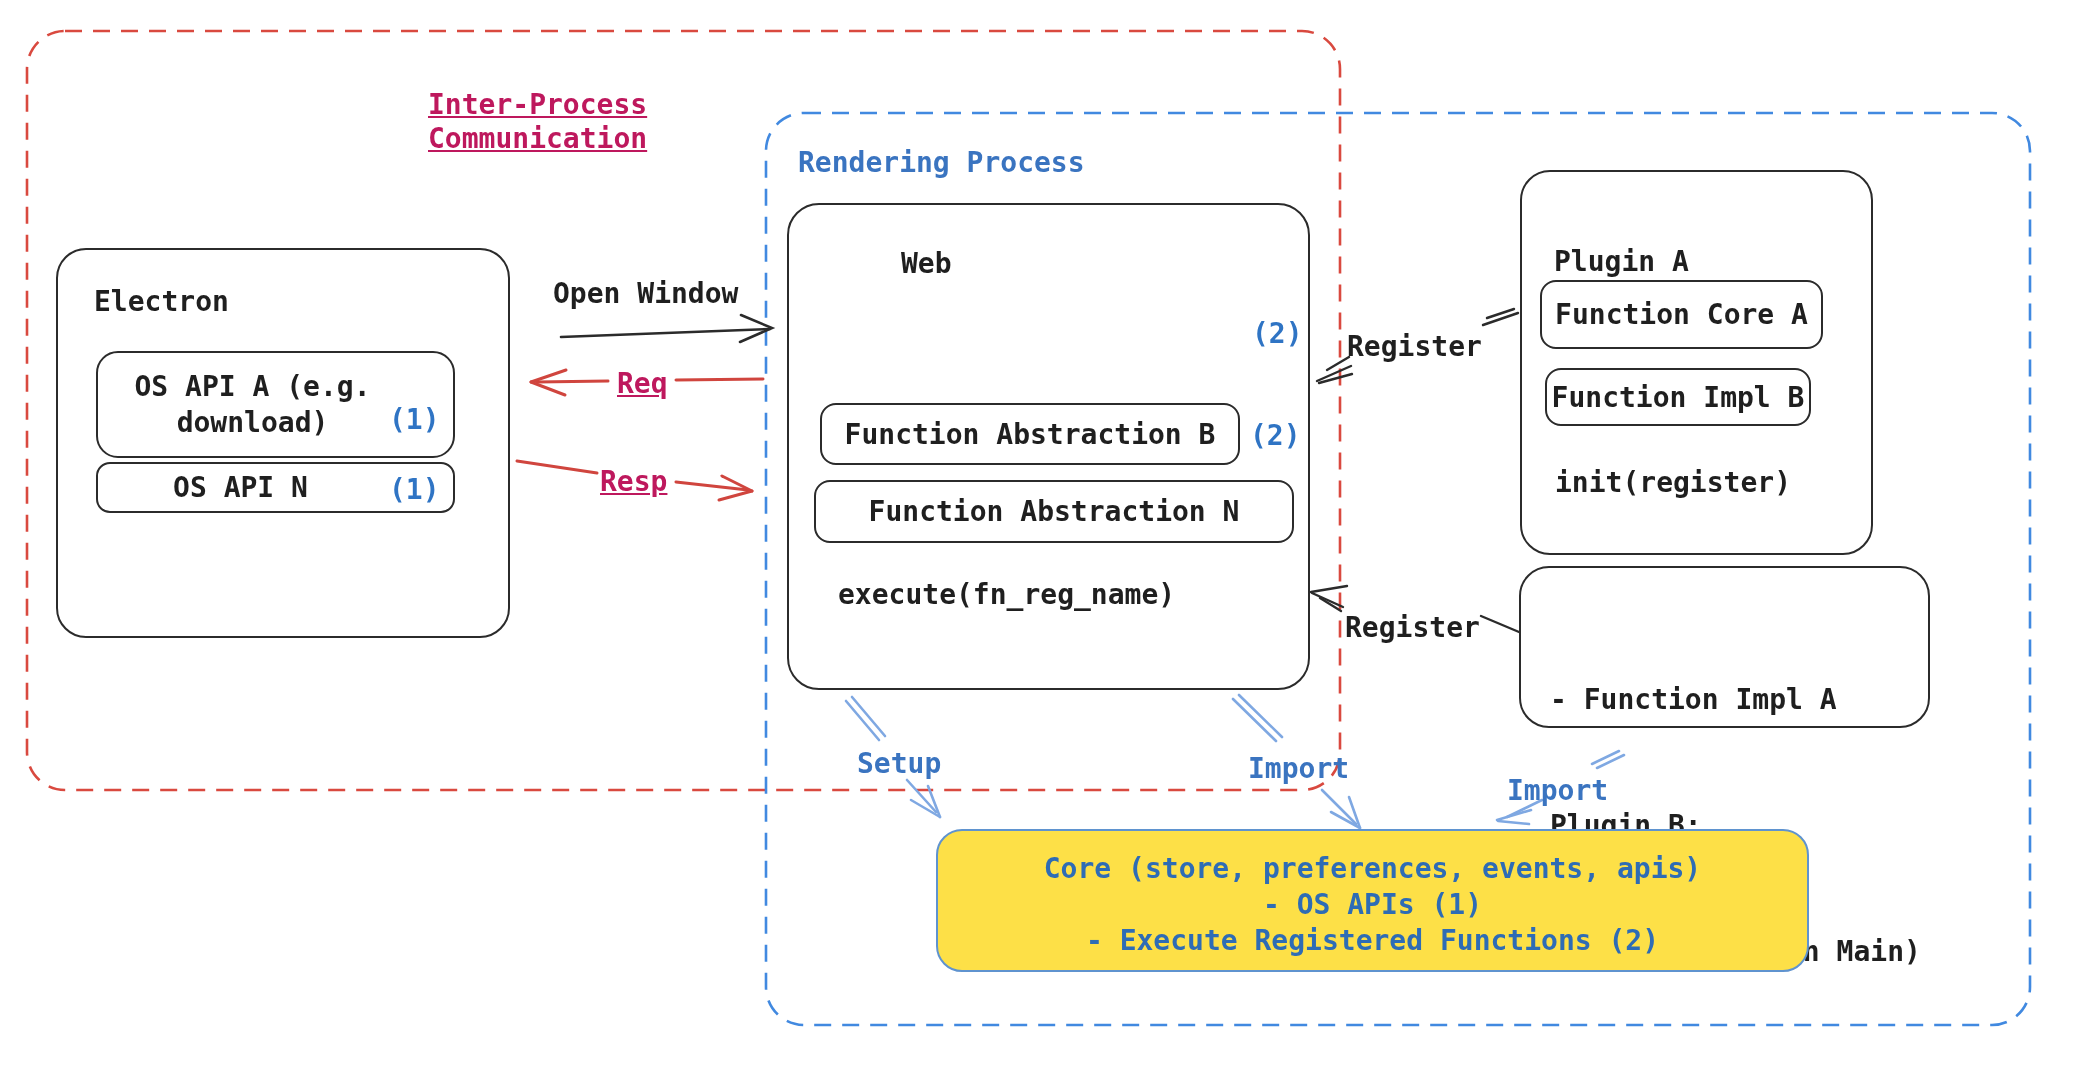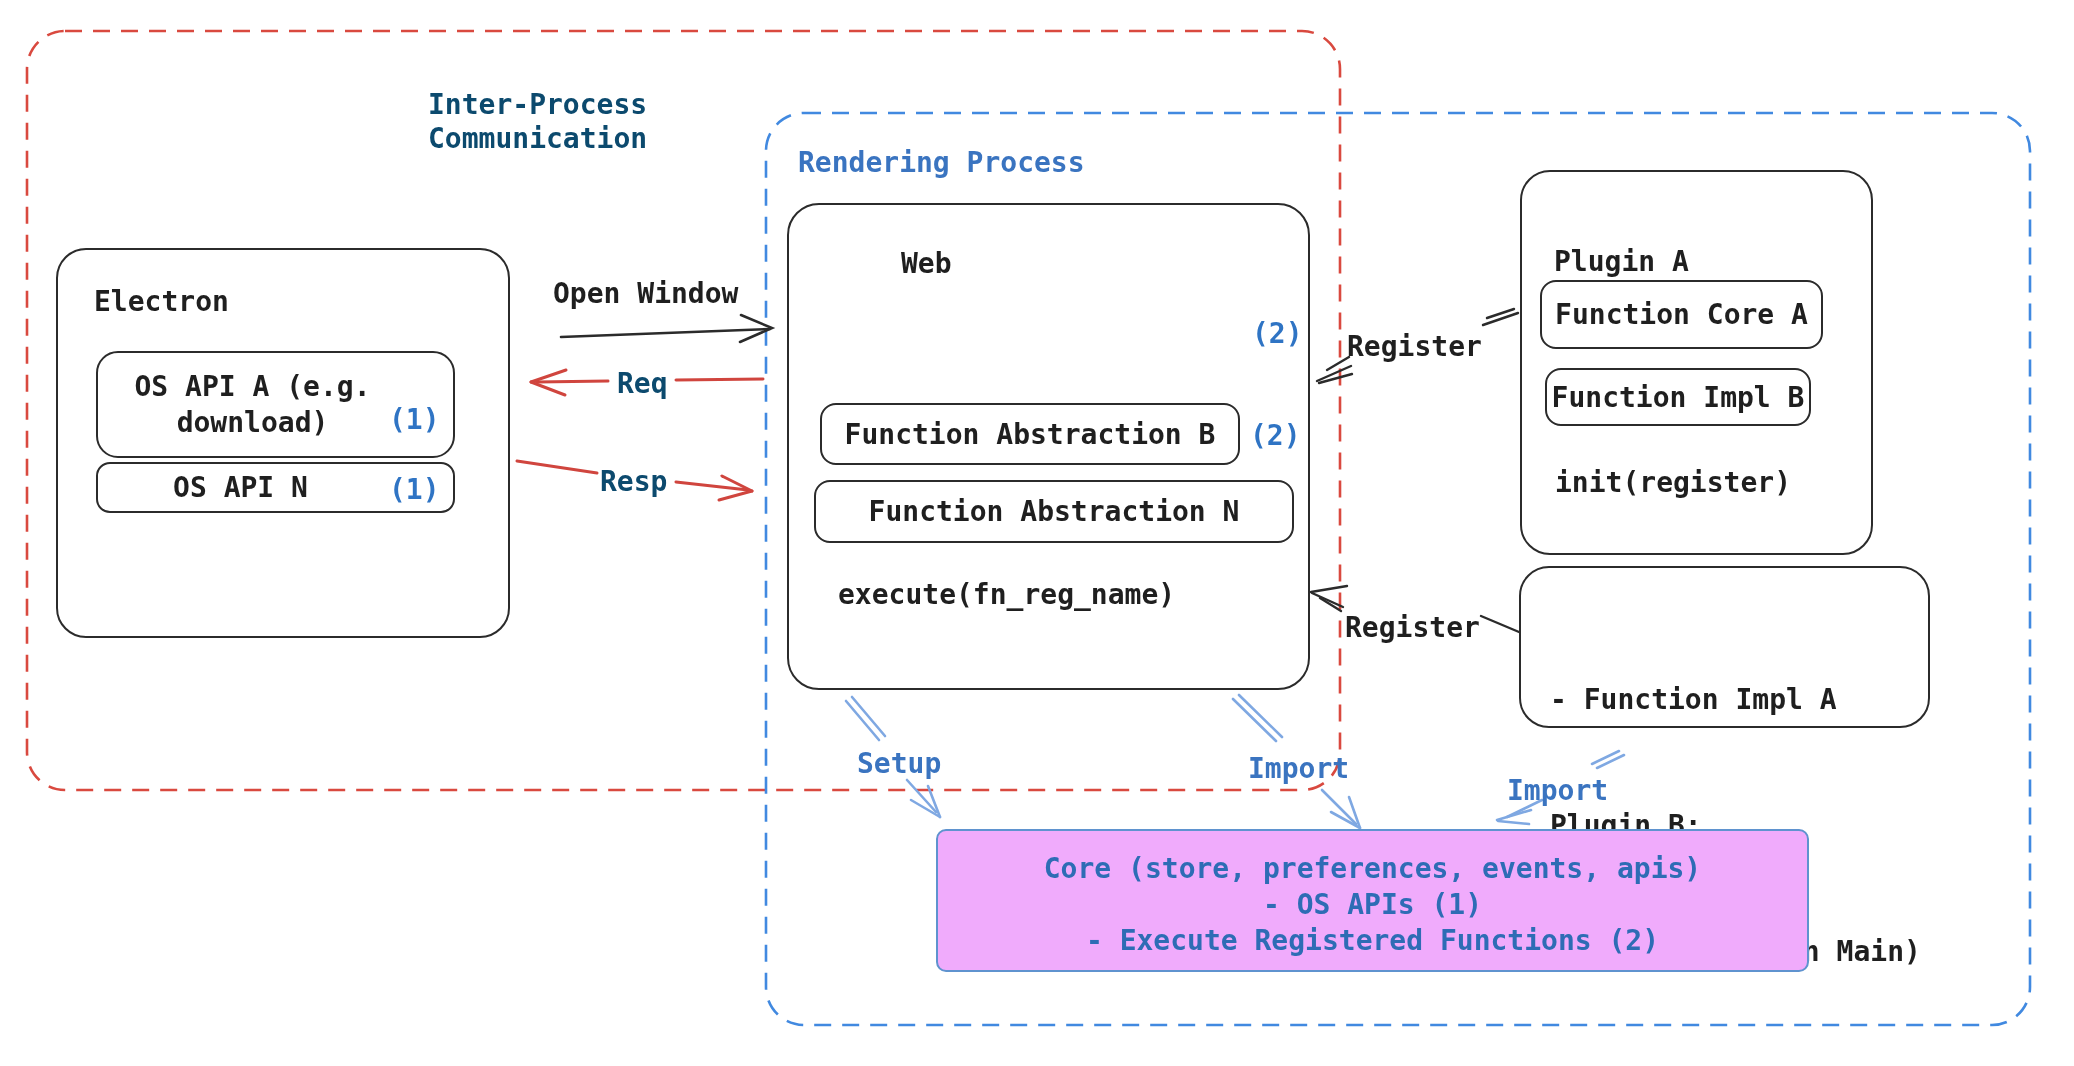--- a/index.html
+++ b/index.html
@@ -21,30 +21,30 @@
   .innerbox{
     position:absolute;
     border:2.2px solid #2b2b2b;
     border-radius:16px;
     background:#ffffff;
     box-sizing:border-box;
     display:flex;align-items:center;justify-content:center;
     text-align:center;
   }
   .lbl{position:absolute;white-space:pre;line-height:1.2;}
-  .red{color:#0c4a6e;}
+  .red{color:#be185d;text-decoration:underline;}
   .blue{color:#3a74c0;}
   .coreblue{color:#2e6cb5;}
   .badge{position:absolute;color:#2f74c4;white-space:pre;}
   svg{position:absolute;left:0;top:0;pointer-events:none;}
   .corebox{
     position:absolute;
     border:2.6px solid #5f93cf;
-    border-radius:10px;
-    background:#f0abfc;
+    border-radius:26px;
+    background:#fde047;
     box-sizing:border-box;
     text-align:center;
   }
   .stack{position:absolute;white-space:pre;}
 </style>
 </head>
 <body>
 
 <div id="canvas">
 

